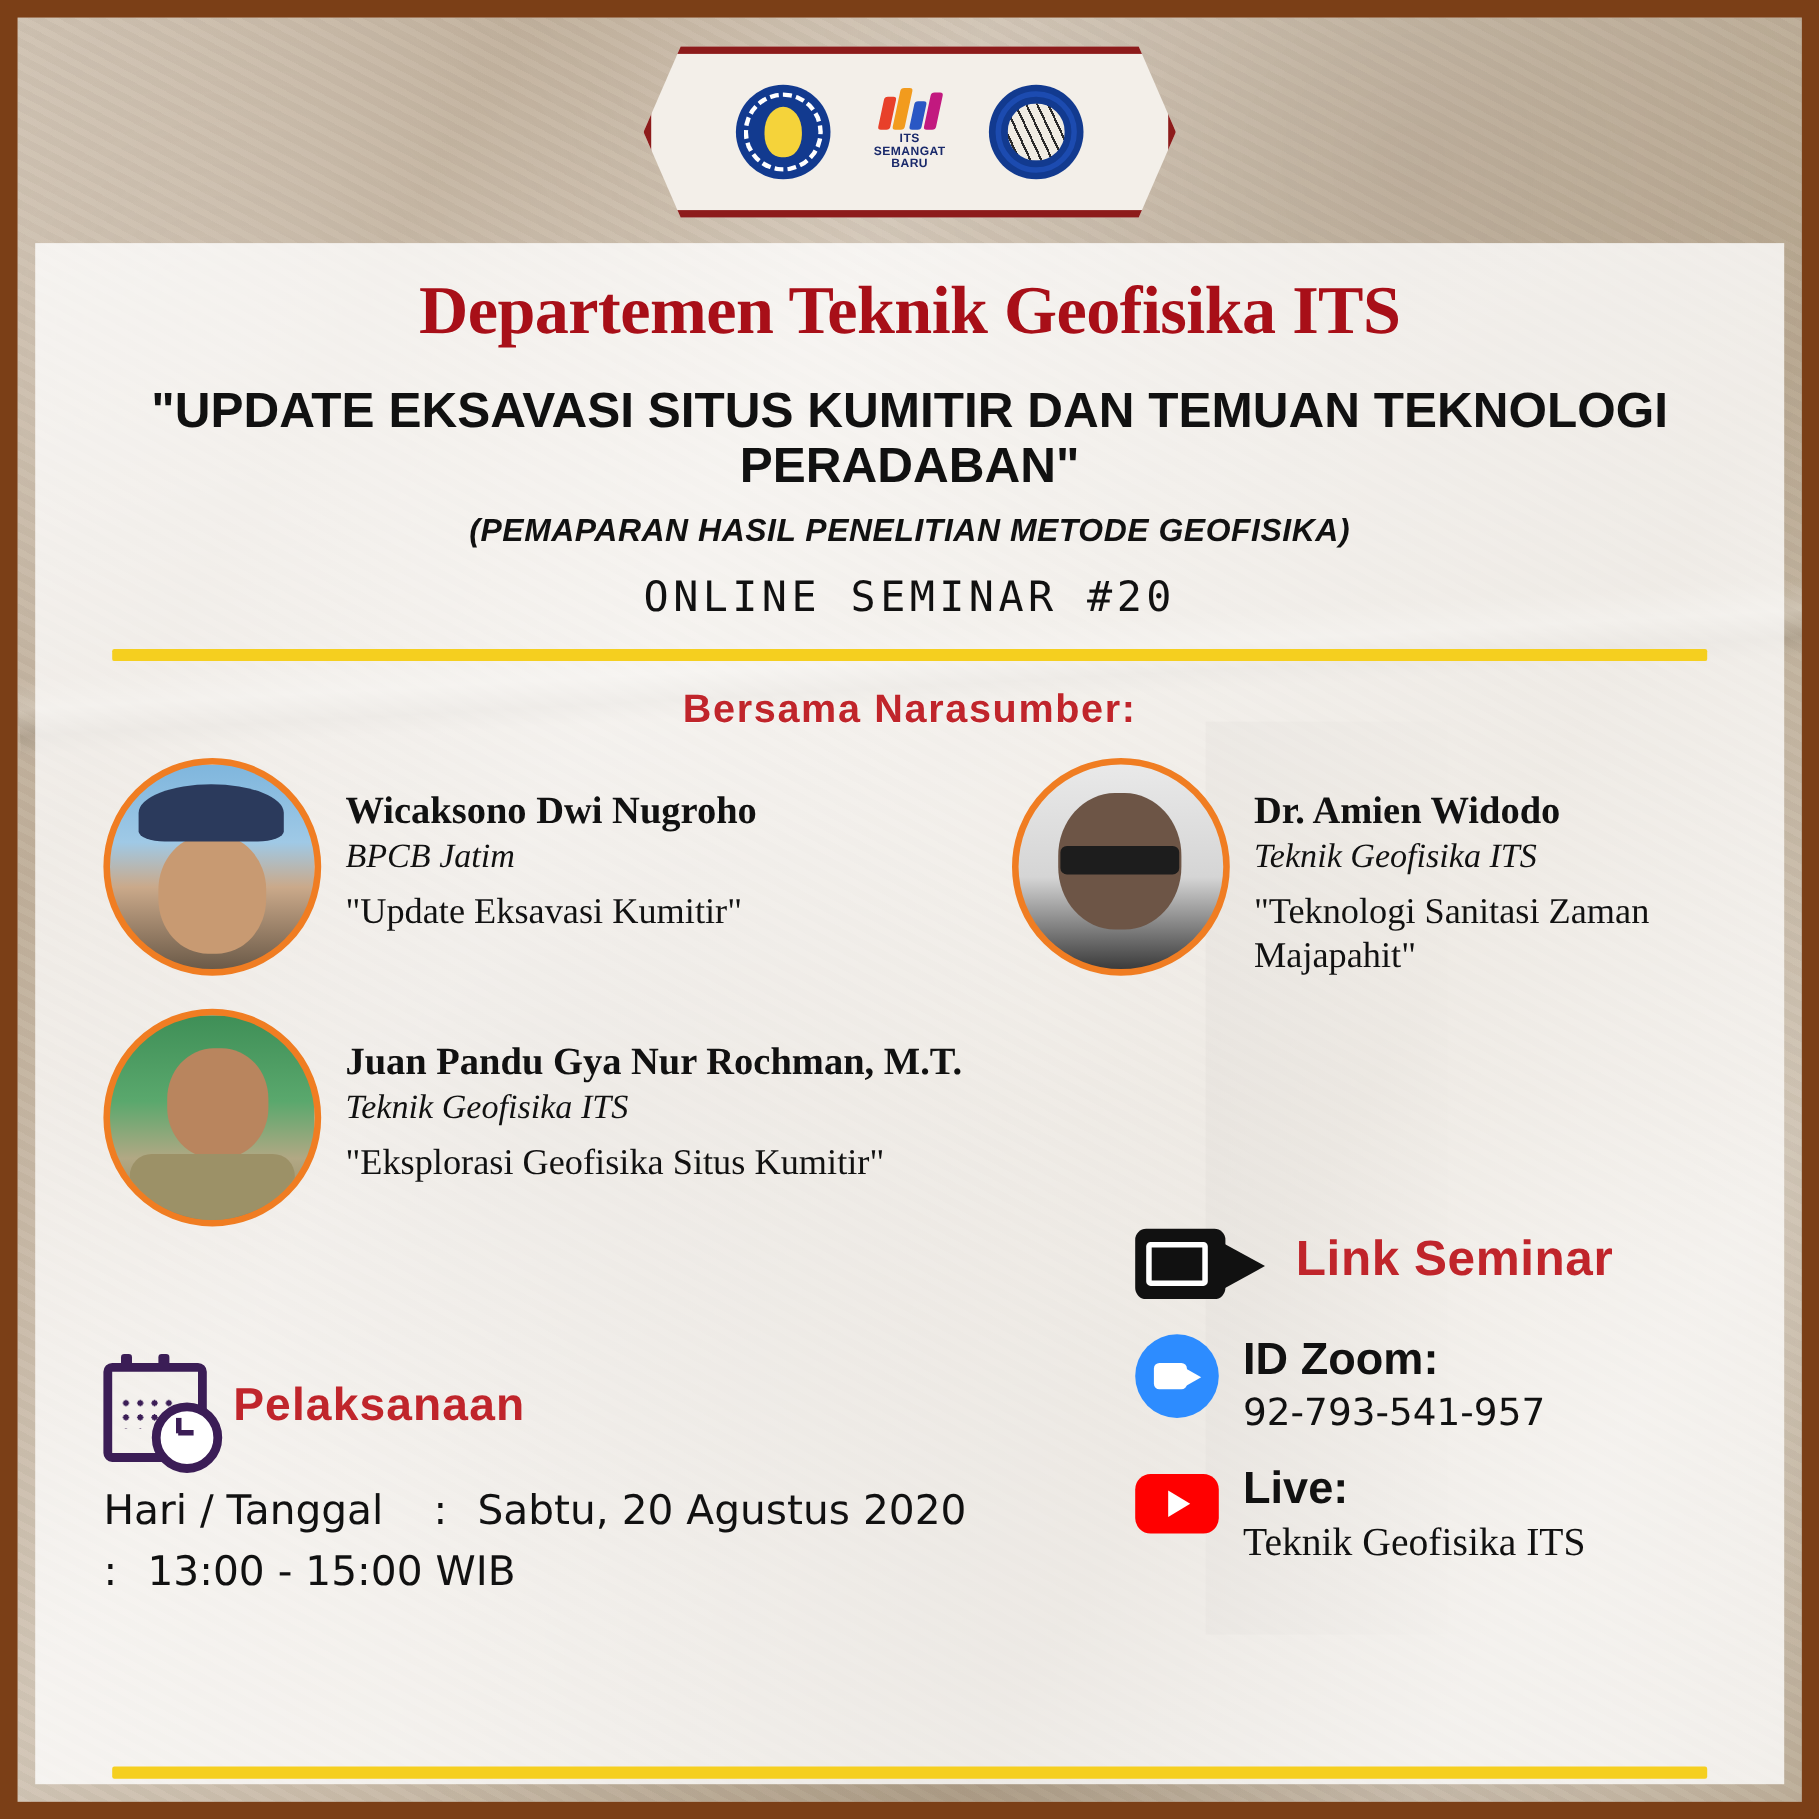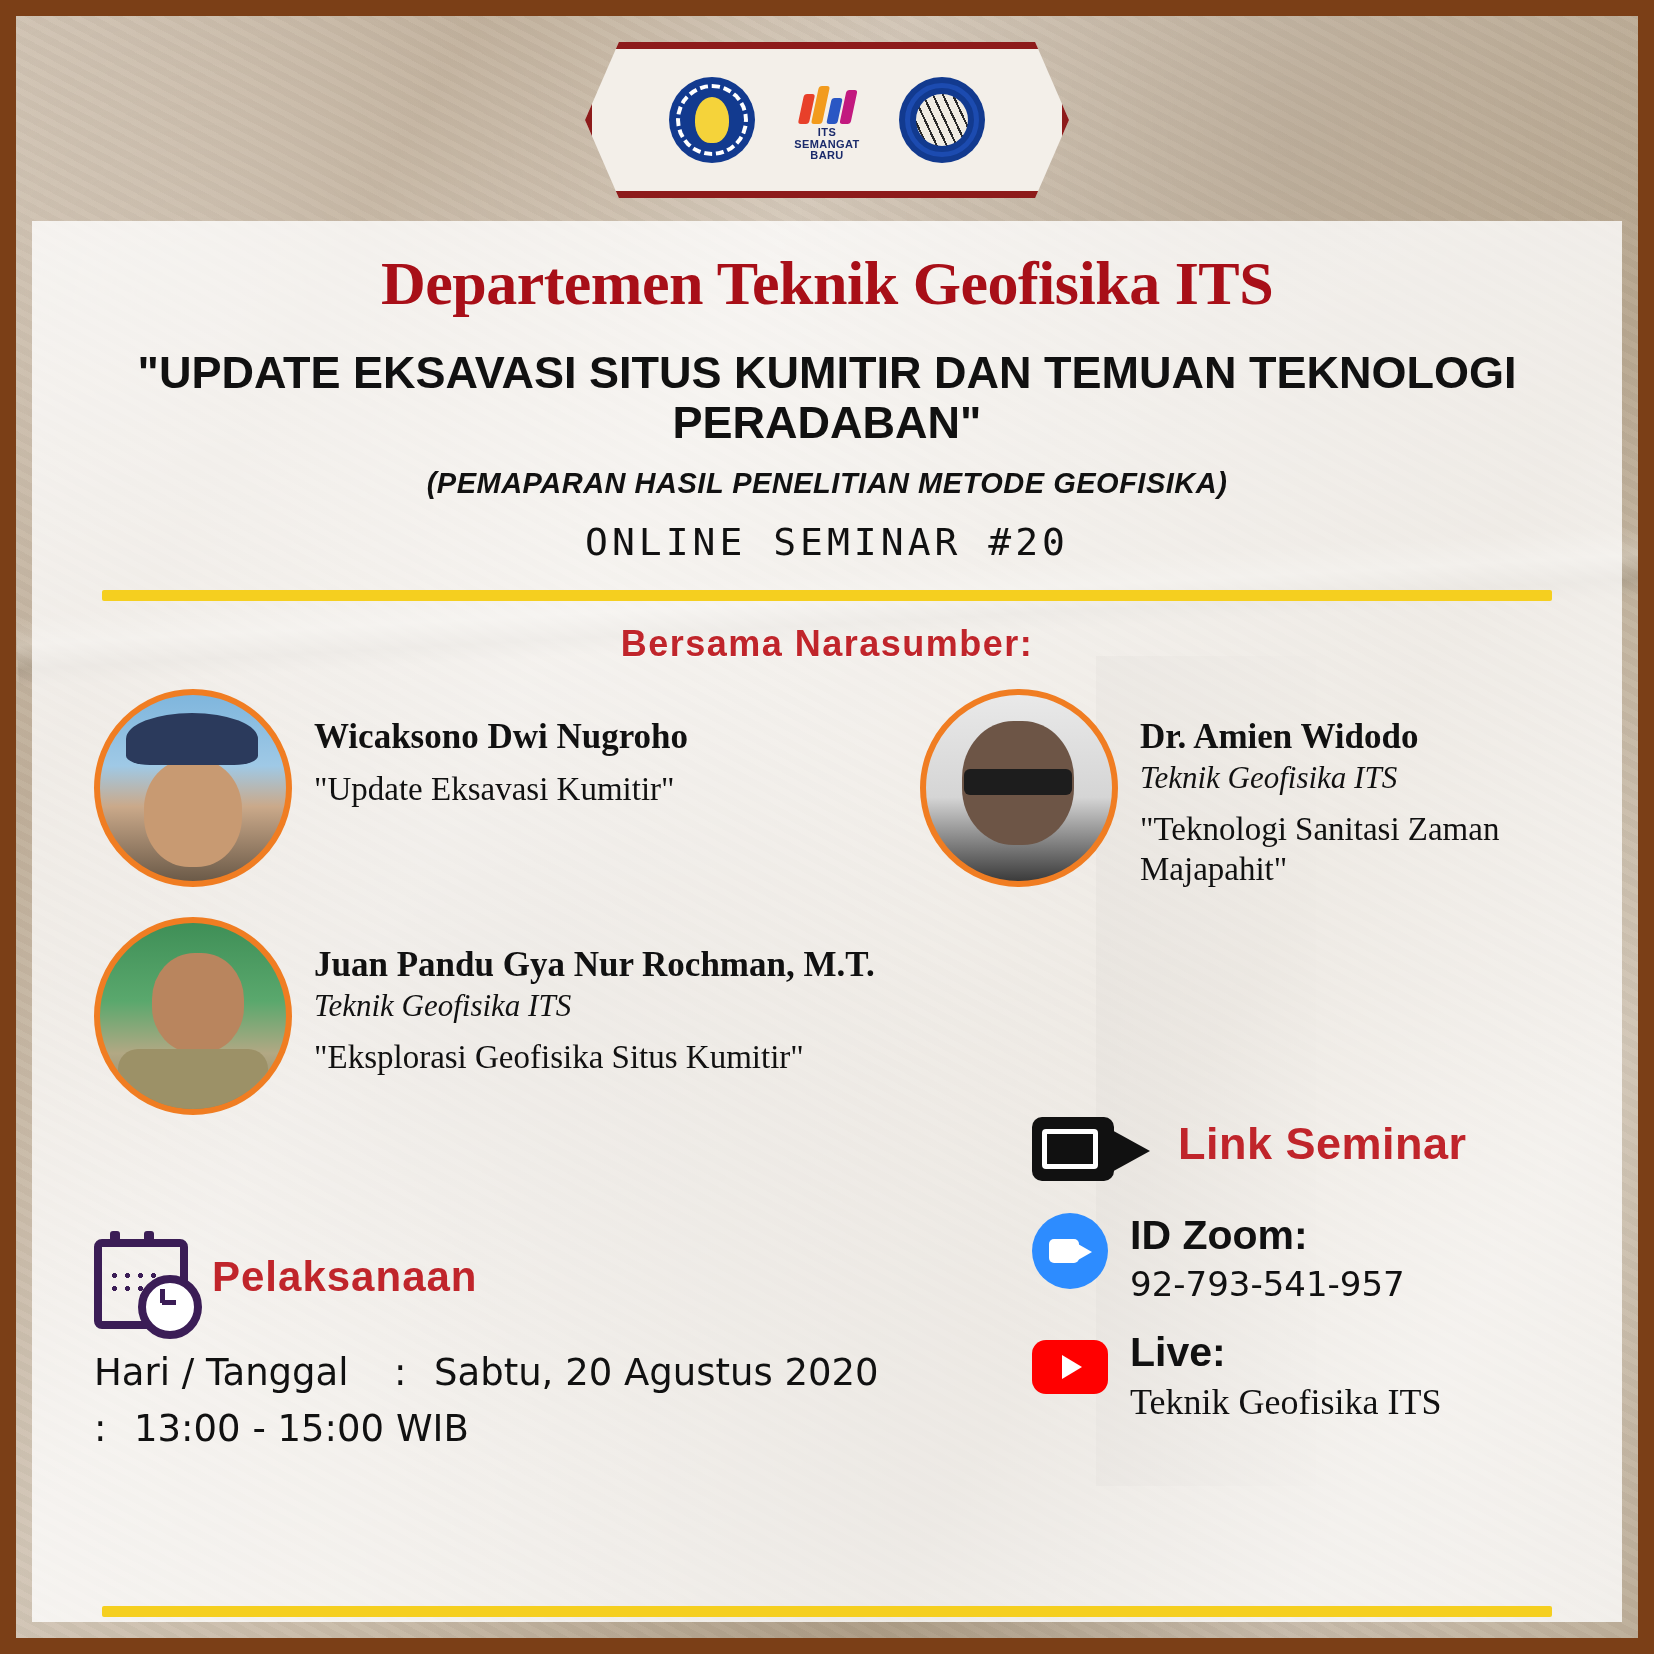--- a/index.html
+++ b/index.html
@@ -42,21 +42,21 @@
     border:7px solid #8d1b1b;
     clip-path:polygon(7% 0,93% 0,100% 50%,93% 100%,7% 100%,0 50%);
     display:flex;align-items:center;justify-content:center;gap:26px;
     box-shadow:0 2px 6px rgba(0,0,0,.25);
   }
   .logo-badge .inner{display:flex;align-items:center;gap:26px;}
   .its-logo{width:86px;height:86px;border-radius:50%;
     background:#123a8f;position:relative;display:flex;align-items:center;justify-content:center;}
   .its-logo:before{content:"";position:absolute;inset:7px;border-radius:50%;border:4px dashed #fff;}
   .its-logo .flame{width:34px;height:46px;border-radius:50% 50% 45% 45%;background:#f5d33a;}
-  .sb-logo{width:92px;height:84px;display:flex;flex-direction:column;align-items:center;justify-content:flex-end;}
+  .sb-logo{width:92px;height:84px;display:flex;flex-direction:column;align-items:center;justify-content:flex-start;}
   .sb-mark{display:flex;gap:3px;align-items:flex-end;height:40px;}
   .sb-mark i{display:block;width:11px;border-radius:3px;}
   .sb-mark i:nth-child(1){height:30px;background:#e8402a;transform:skewX(-12deg);}
   .sb-mark i:nth-child(2){height:38px;background:#f29b1d;transform:skewX(-12deg);}
   .sb-mark i:nth-child(3){height:26px;background:#2a57c4;transform:skewX(-12deg);}
   .sb-mark i:nth-child(4){height:34px;background:#c2197f;transform:skewX(-12deg);}
   .sb-text{font-size:11px;font-weight:bold;color:#1a2a6b;line-height:1.05;text-align:center;letter-spacing:.4px;margin-top:3px;}
   .tg-logo{width:86px;height:86px;border-radius:50%;background:#123a8f;position:relative;
     display:flex;align-items:center;justify-content:center;}
   .tg-logo:before{content:"";position:absolute;inset:6px;border-radius:50%;border:5px solid #1c4bb0;}
@@ -185,20 +185,21 @@
     <div class="divider"></div>
 
     <div class="narasumber-head">Bersama Narasumber:</div>
 
     <div class="speakers">
 
       <div class="sp sp1">
         <div class="ava ph1"></div>
         <div class="txt">
           <div class="nm">Wicaksono Dwi Nugroho</div>
+          <div class="af">BPCB Jatim</div>
           <div class="tp">"Update Eksavasi Kumitir"</div>
         </div>
       </div>
 
       <div class="sp sp2">
         <div class="ava ph2"></div>
         <div class="txt">
           <div class="nm">Dr. Amien Widodo</div>
           <div class="af">Teknik Geofisika ITS</div>
           <div class="tp">"Teknologi Sanitasi Zaman Majapahit"</div>

